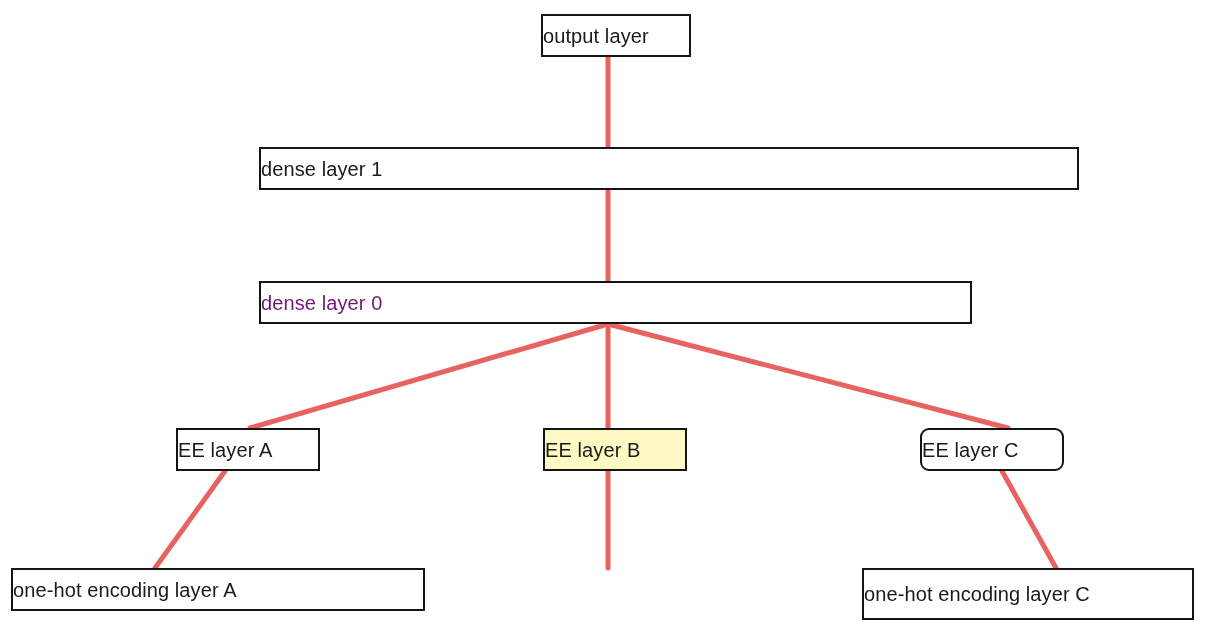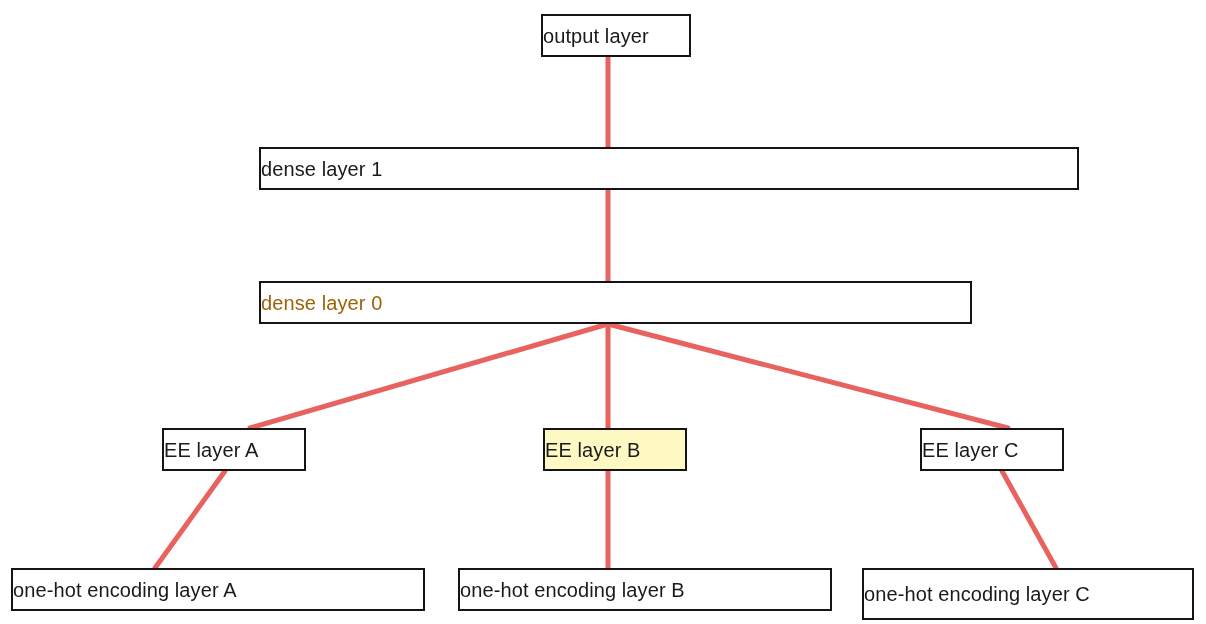--- a/index.html
+++ b/index.html
@@ -41,23 +41,23 @@
     line-height: 1;
     color: #1a1a1a;
     white-space: nowrap;
     letter-spacing: 0.1px;
   }
   
   #node-output-layer   { left: 541px; top: 14px;  width: 150px; height: 43px; }
   #node-dense-layer-1  { left: 259px; top: 147px; width: 820px; height: 43px; }
   #node-dense-layer-0  { left: 259px; top: 281px; width: 713px; height: 43px; }
   
-  #node-ee-layer-a     { left: 162px; top: 428px; width: 144px; height: 43px; }
+  #node-ee-layer-a     { left: 176px; top: 428px; width: 144px; height: 43px; }
   #node-ee-layer-b     { left: 543px; top: 428px; width: 144px; height: 43px; }
-  #node-ee-layer-c     { left: 920px; top: 428px; width: 144px; height: 43px; }
+  #node-ee-layer-c     { left: 920px; top: 428px; width: 144px; height: 43px; border-radius: 9px; }
   
   #node-onehot-a       { left: 11px;  top: 568px; width: 414px; height: 43px; }
   #node-onehot-b       { left: 458px; top: 568px; width: 374px; height: 43px; }
   #node-onehot-c       { left: 862px; top: 568px; width: 332px; height: 52px; }
 </style>
 </head>
 <body>
 
 <div id="diagram-root" style="background: rgb(255, 255, 255); width: 1206px; height: 624px;">
 
@@ -76,40 +76,37 @@
 
   <div class="node-box" id="node-output-layer" style="border-color: rgb(20, 20, 20); background: rgb(255, 255, 255);">
     <span class="node-label" style="color: rgb(26, 26, 26);">output layer</span>
   </div>
 
   <div class="node-box" id="node-dense-layer-1" style="border-color: rgb(20, 20, 20); background: rgb(255, 255, 255);">
     <span class="node-label" style="color: rgb(26, 26, 26);">dense layer 1</span>
   </div>
 
   <div class="node-box" id="node-dense-layer-0" style="border-color: rgb(20, 20, 20); background: rgb(255, 255, 255);">
-    <span class="node-label" style="color: #a16207;">dense layer 0</span>
+    <span class="node-label" style="color: #701a75;">dense layer 0</span>
   </div>
 
   <div class="node-box" id="node-ee-layer-a" style="border-color: rgb(20, 20, 20); background: rgb(255, 255, 255);">
     <span class="node-label" style="color: rgb(26, 26, 26);">EE layer A</span>
   </div>
 
   <div class="node-box" id="node-ee-layer-b" style="border-color: rgb(20, 20, 20); background: #fef9c3;">
     <span class="node-label" style="color: rgb(26, 26, 26);">EE layer B</span>
   </div>
 
   <div class="node-box" id="node-ee-layer-c" style="border-color: rgb(20, 20, 20); background: rgb(255, 255, 255);">
     <span class="node-label" style="color: rgb(26, 26, 26);">EE layer C</span>
   </div>
 
   <div class="node-box" id="node-onehot-a" style="border-color: rgb(20, 20, 20); background: rgb(255, 255, 255);">
     <span class="node-label" style="color: rgb(26, 26, 26);">one-hot encoding layer A</span>
   </div>
 
-  <div class="node-box" id="node-onehot-b" style="border-color: rgb(20, 20, 20); background: rgb(255, 255, 255);">
-    <span class="node-label" style="color: rgb(26, 26, 26);">one-hot encoding layer B</span>
-  </div>
 
   <div class="node-box" id="node-onehot-c" style="border-color: rgb(20, 20, 20); background: rgb(255, 255, 255);">
     <span class="node-label" style="color: rgb(26, 26, 26);">one-hot encoding layer C</span>
   </div>
 
 </div>
 
 </body></html>

